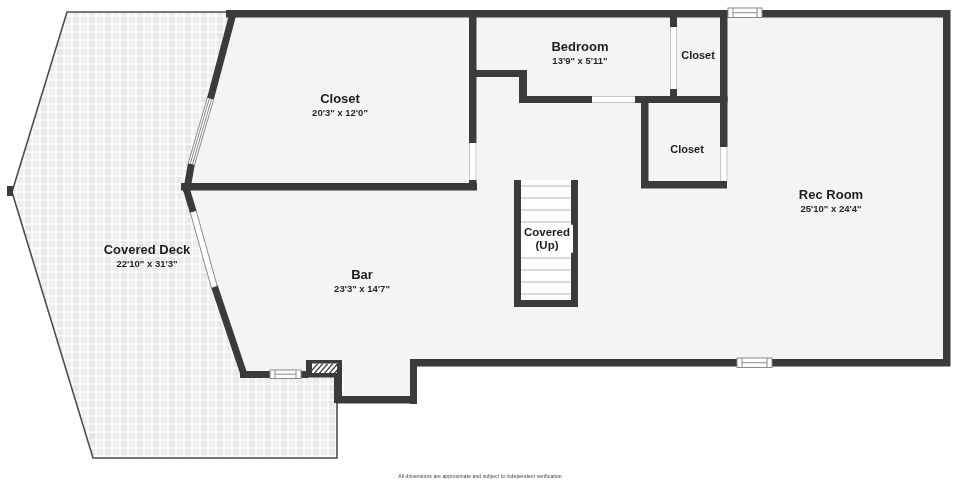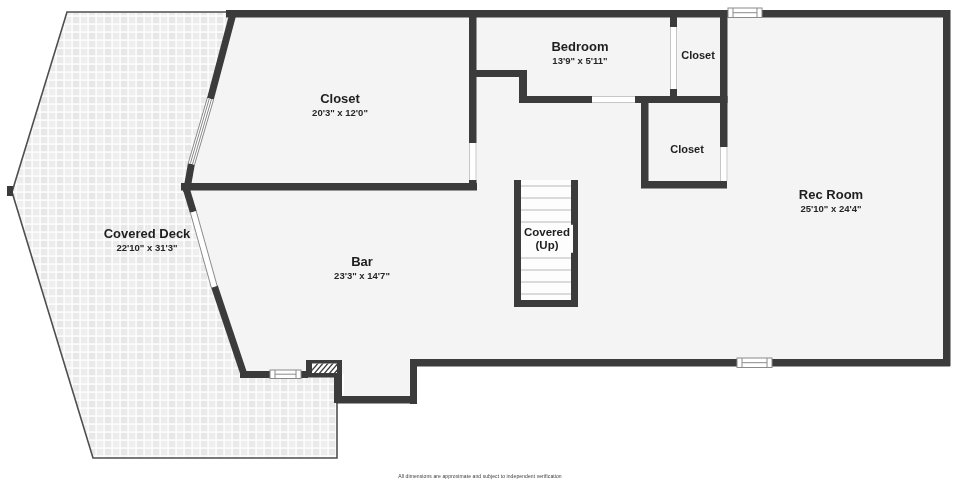--- a/index.html
+++ b/index.html
@@ -213,26 +213,26 @@
 
   <div class="room-label" style="left:687px;top:150px">
     <span class="rname small">Closet</span>
   </div>
 
   <div class="room-label" style="left:831px;top:201px">
     <span class="rname">Rec Room</span>
     <span class="rdims">25'10" x 24'4"</span>
   </div>
 
-  <div class="room-label" style="left:362px;top:268px">
+  <div class="room-label" style="left:362px;top:281px">
     <span class="rname">Bar</span>
     <span class="rdims">23'3" x 14'7"</span>
   </div>
 
-  <div class="room-label" style="left:147px;top:240px">
+  <div class="room-label" style="left:147px;top:256px">
     <span class="rname">Covered Deck</span>
     <span class="rdims">22'10" x 31'3"</span>
   </div>
 
   <div class="room-label stairs-label" style="left:547px;top:239px">
     <span class="rname">Covered</span>
     <span class="rname">(Up)</span>
   </div>
 
   <div class="footer-note">All dimensions are approximate and subject to independent verification</div>

